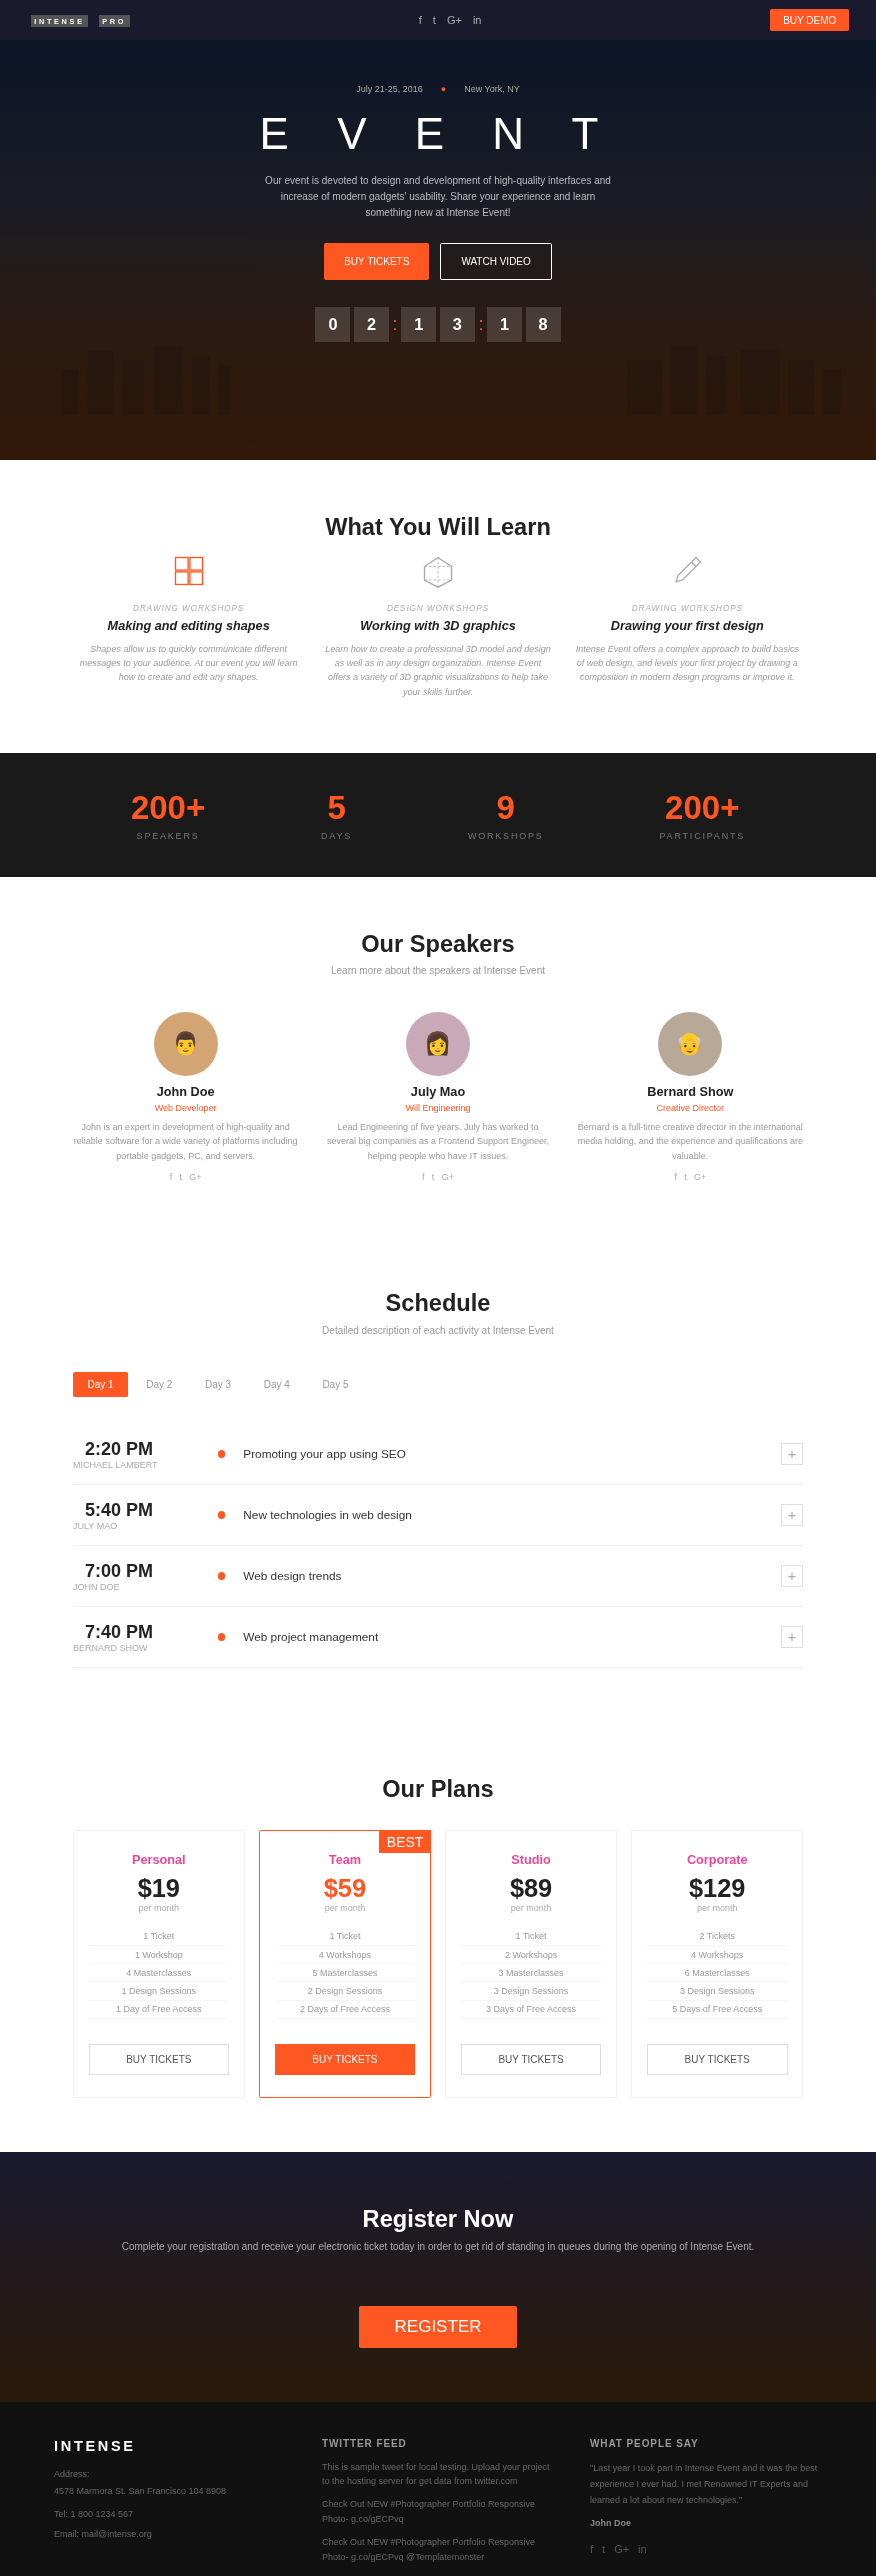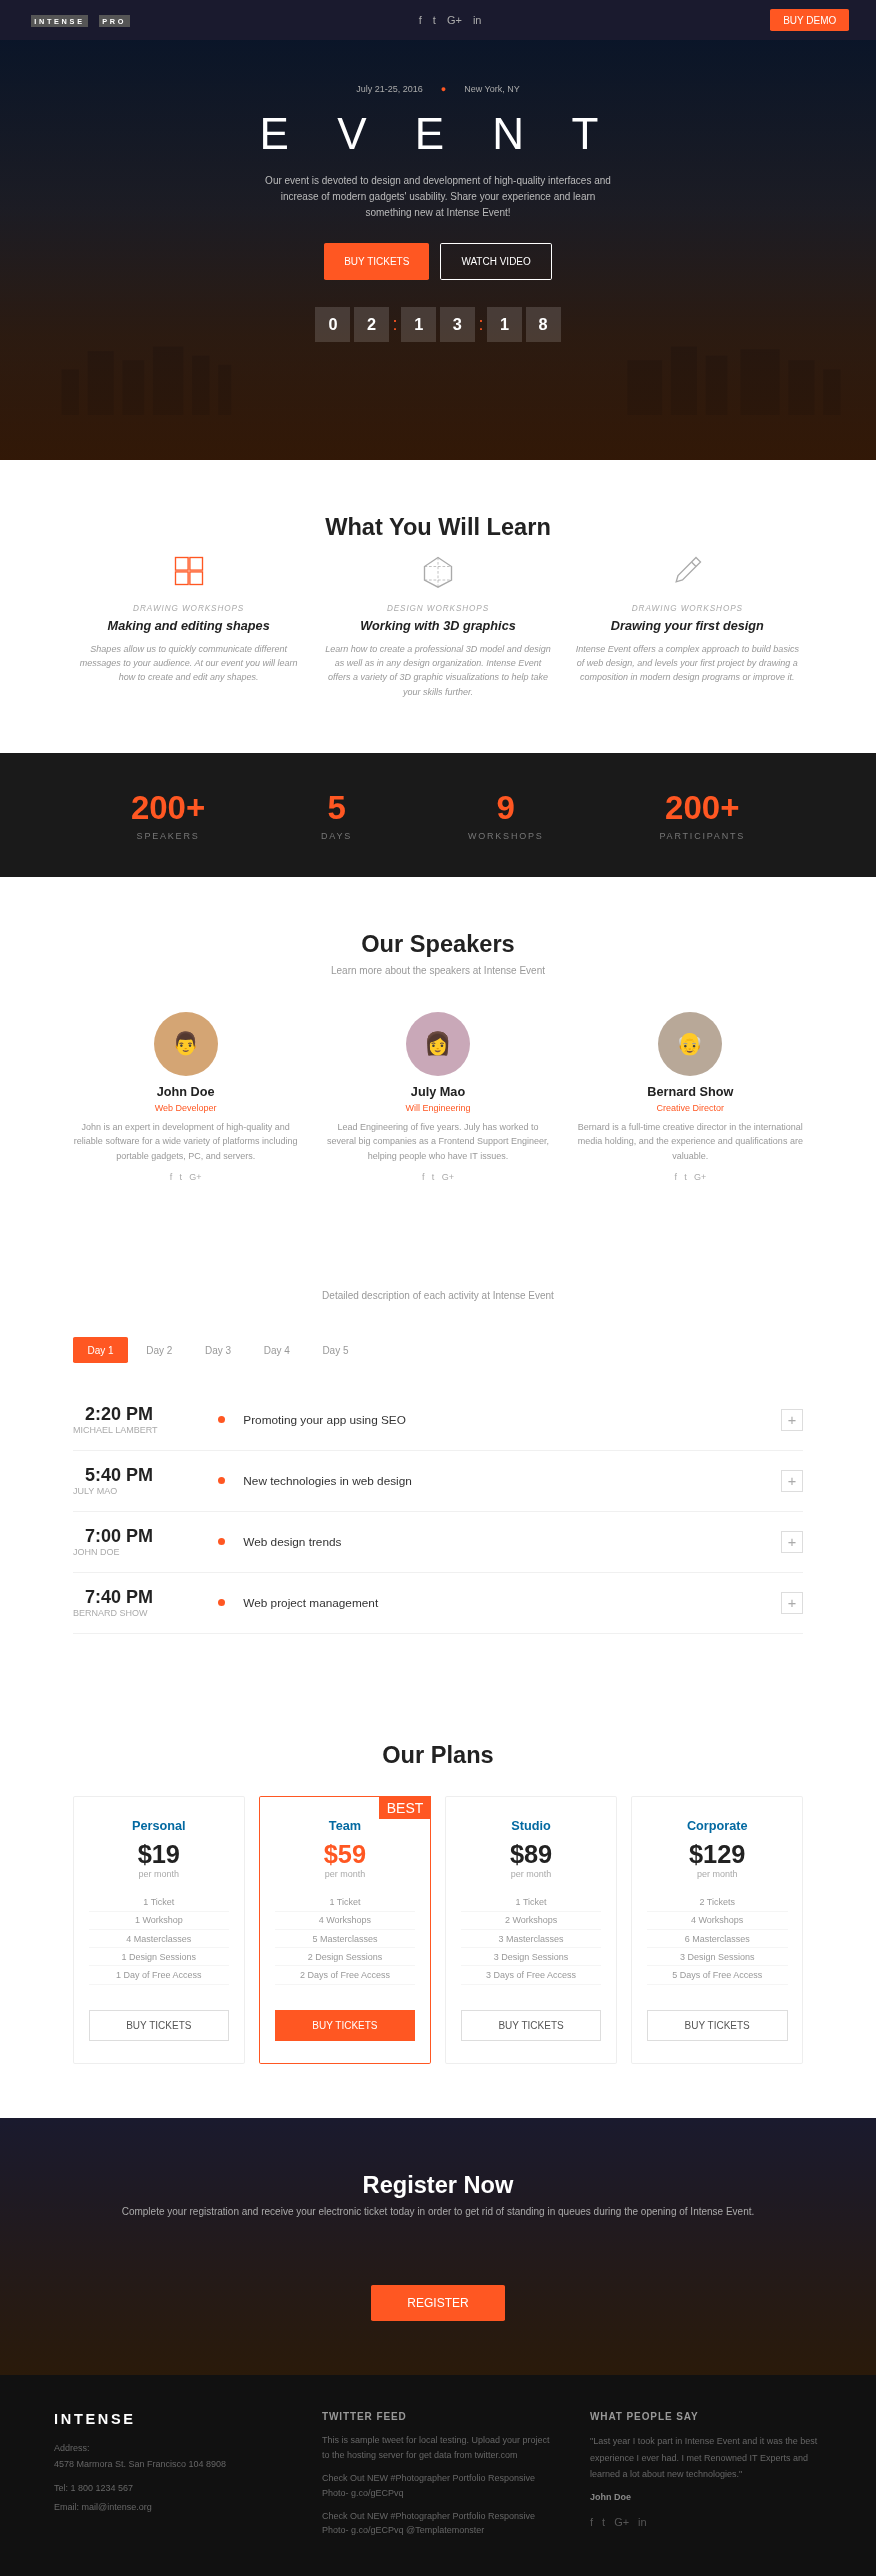--- a/index.html
+++ b/index.html
@@ -244,21 +244,21 @@
     }
     .plan-badge {
       position: absolute;
       top: -0.9px; right: -0.9px;
       background: #ff5722;
       color: #fff;
       font-size: 14px;
       padding: 3.6px 7.3px;
       transform: rotate(0deg);
     }
-    .plan-name { font-size: 12.7px; font-weight: bold; color: #0369a1; margin-bottom: 7.3px; }
+    .plan-name { font-size: 12.7px; font-weight: bold; color: #ec4899; margin-bottom: 7.3px; }
     .plan-price { font-size: 25.4px; font-weight: bold; color: #222; }
     .plan-price.featured-price { color: #ff5722; }
     .plan-period { font-size: 9px; color: #aaa; margin-bottom: 14.5px; }
     .plan-features { list-style: none; margin: 14.5px 0; }
     .plan-features li { font-size: 9px; color: #999; padding: 3.6px 0; border-bottom: 0.9px solid #f5f5f5; }
     .plan-btn {
       width: 100%;
       padding: 9px;
       background: transparent;
       border: 0.9px solid #ddd;
@@ -279,24 +279,24 @@
       padding: 54px 73px;
       text-align: center;
     }
     .register-section .section-title { color: #fff; }
     .register-section .section-sub { color: #aaa; }
     .register-btn {
       background: #ff5722;
       color: #fff;
       border: none;
       padding: 11px 36px;
-      font-size: 12px;
+      font-size: 17px;
       cursor: pointer;
       border-radius: 1.8px;
-      margin-top: 32px;
+      margin-top: 18px;
     }
 
     
     .footer {
       background: #111;
       padding: 36px 54px 18px;
       color: #666;
     }
     .footer-grid {
       display: flex;
@@ -473,20 +473,21 @@
       <div class="speaker-social">
         <a href="#">f</a>
         <a href="#">t</a>
         <a href="#">G+</a>
       </div>
     </div>
   </div>
 </section>
 
 <section class="schedule-section">
+  <h2 class="section-title">Schedule</h2>
   <p class="section-sub">Detailed description of each activity at Intense Event</p>
 
   <div class="day-tabs">
     <button class="day-tab active">Day 1</button>
     <button class="day-tab">Day 2</button>
     <button class="day-tab">Day 3</button>
     <button class="day-tab">Day 4</button>
     <button class="day-tab">Day 5</button>
   </div>
 

